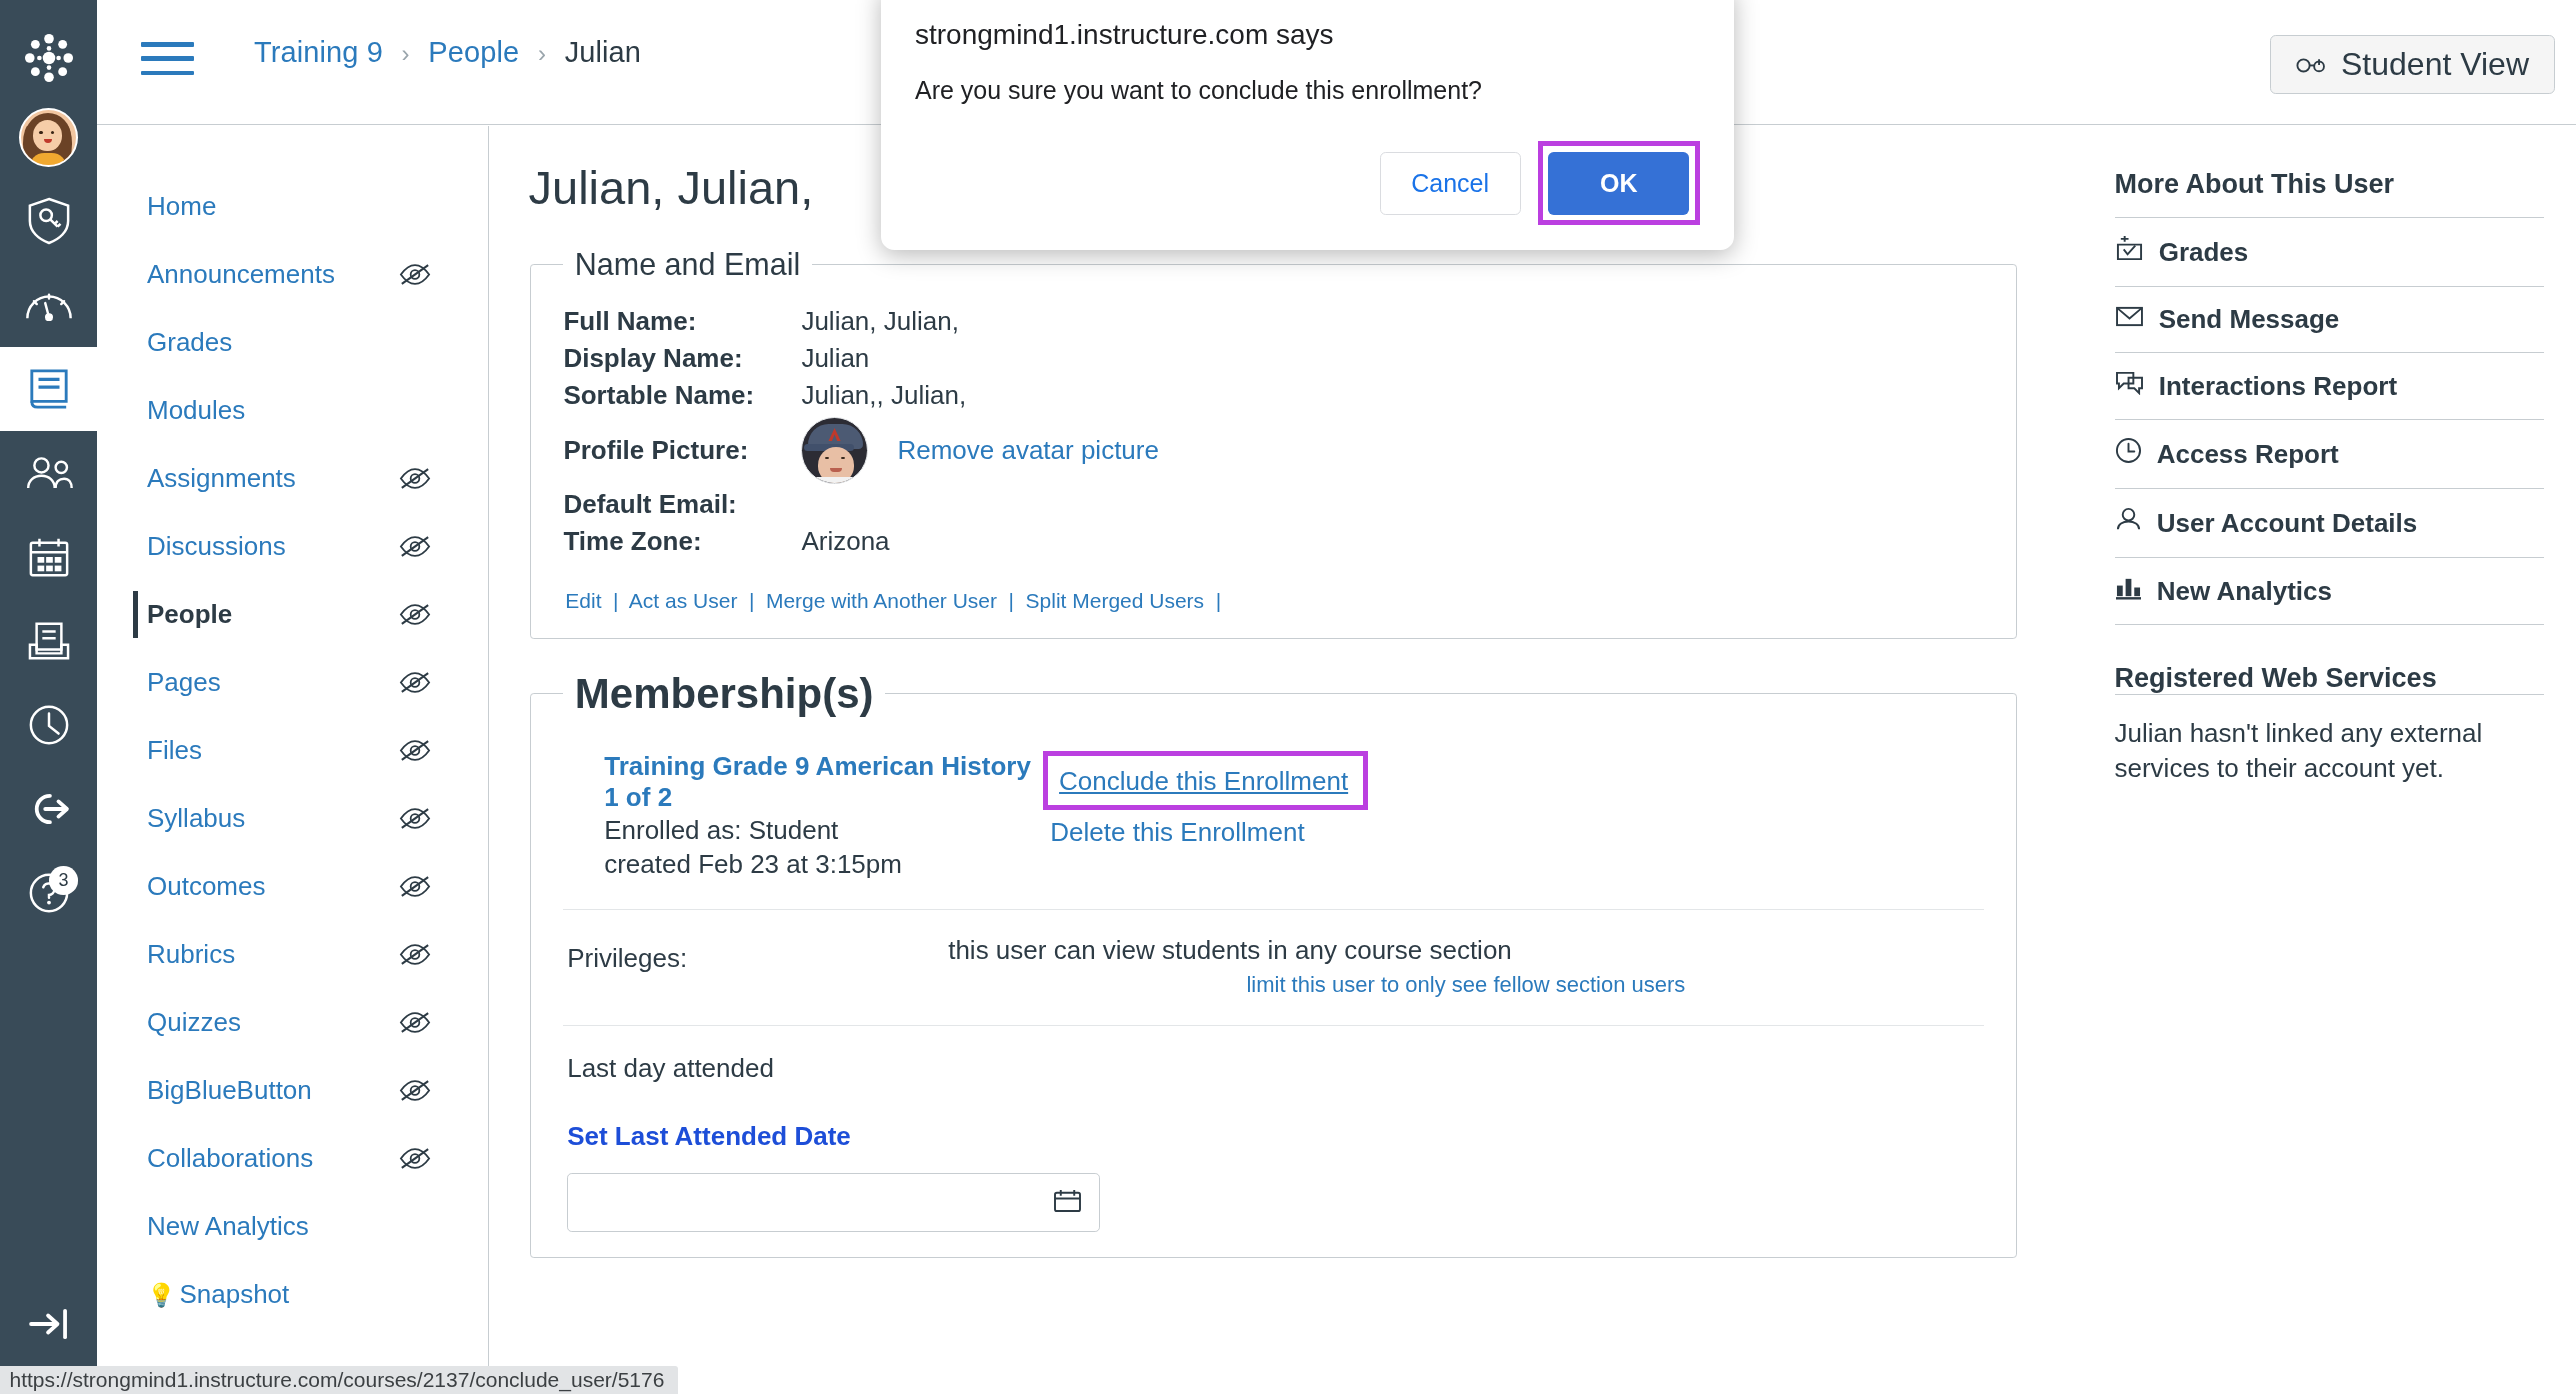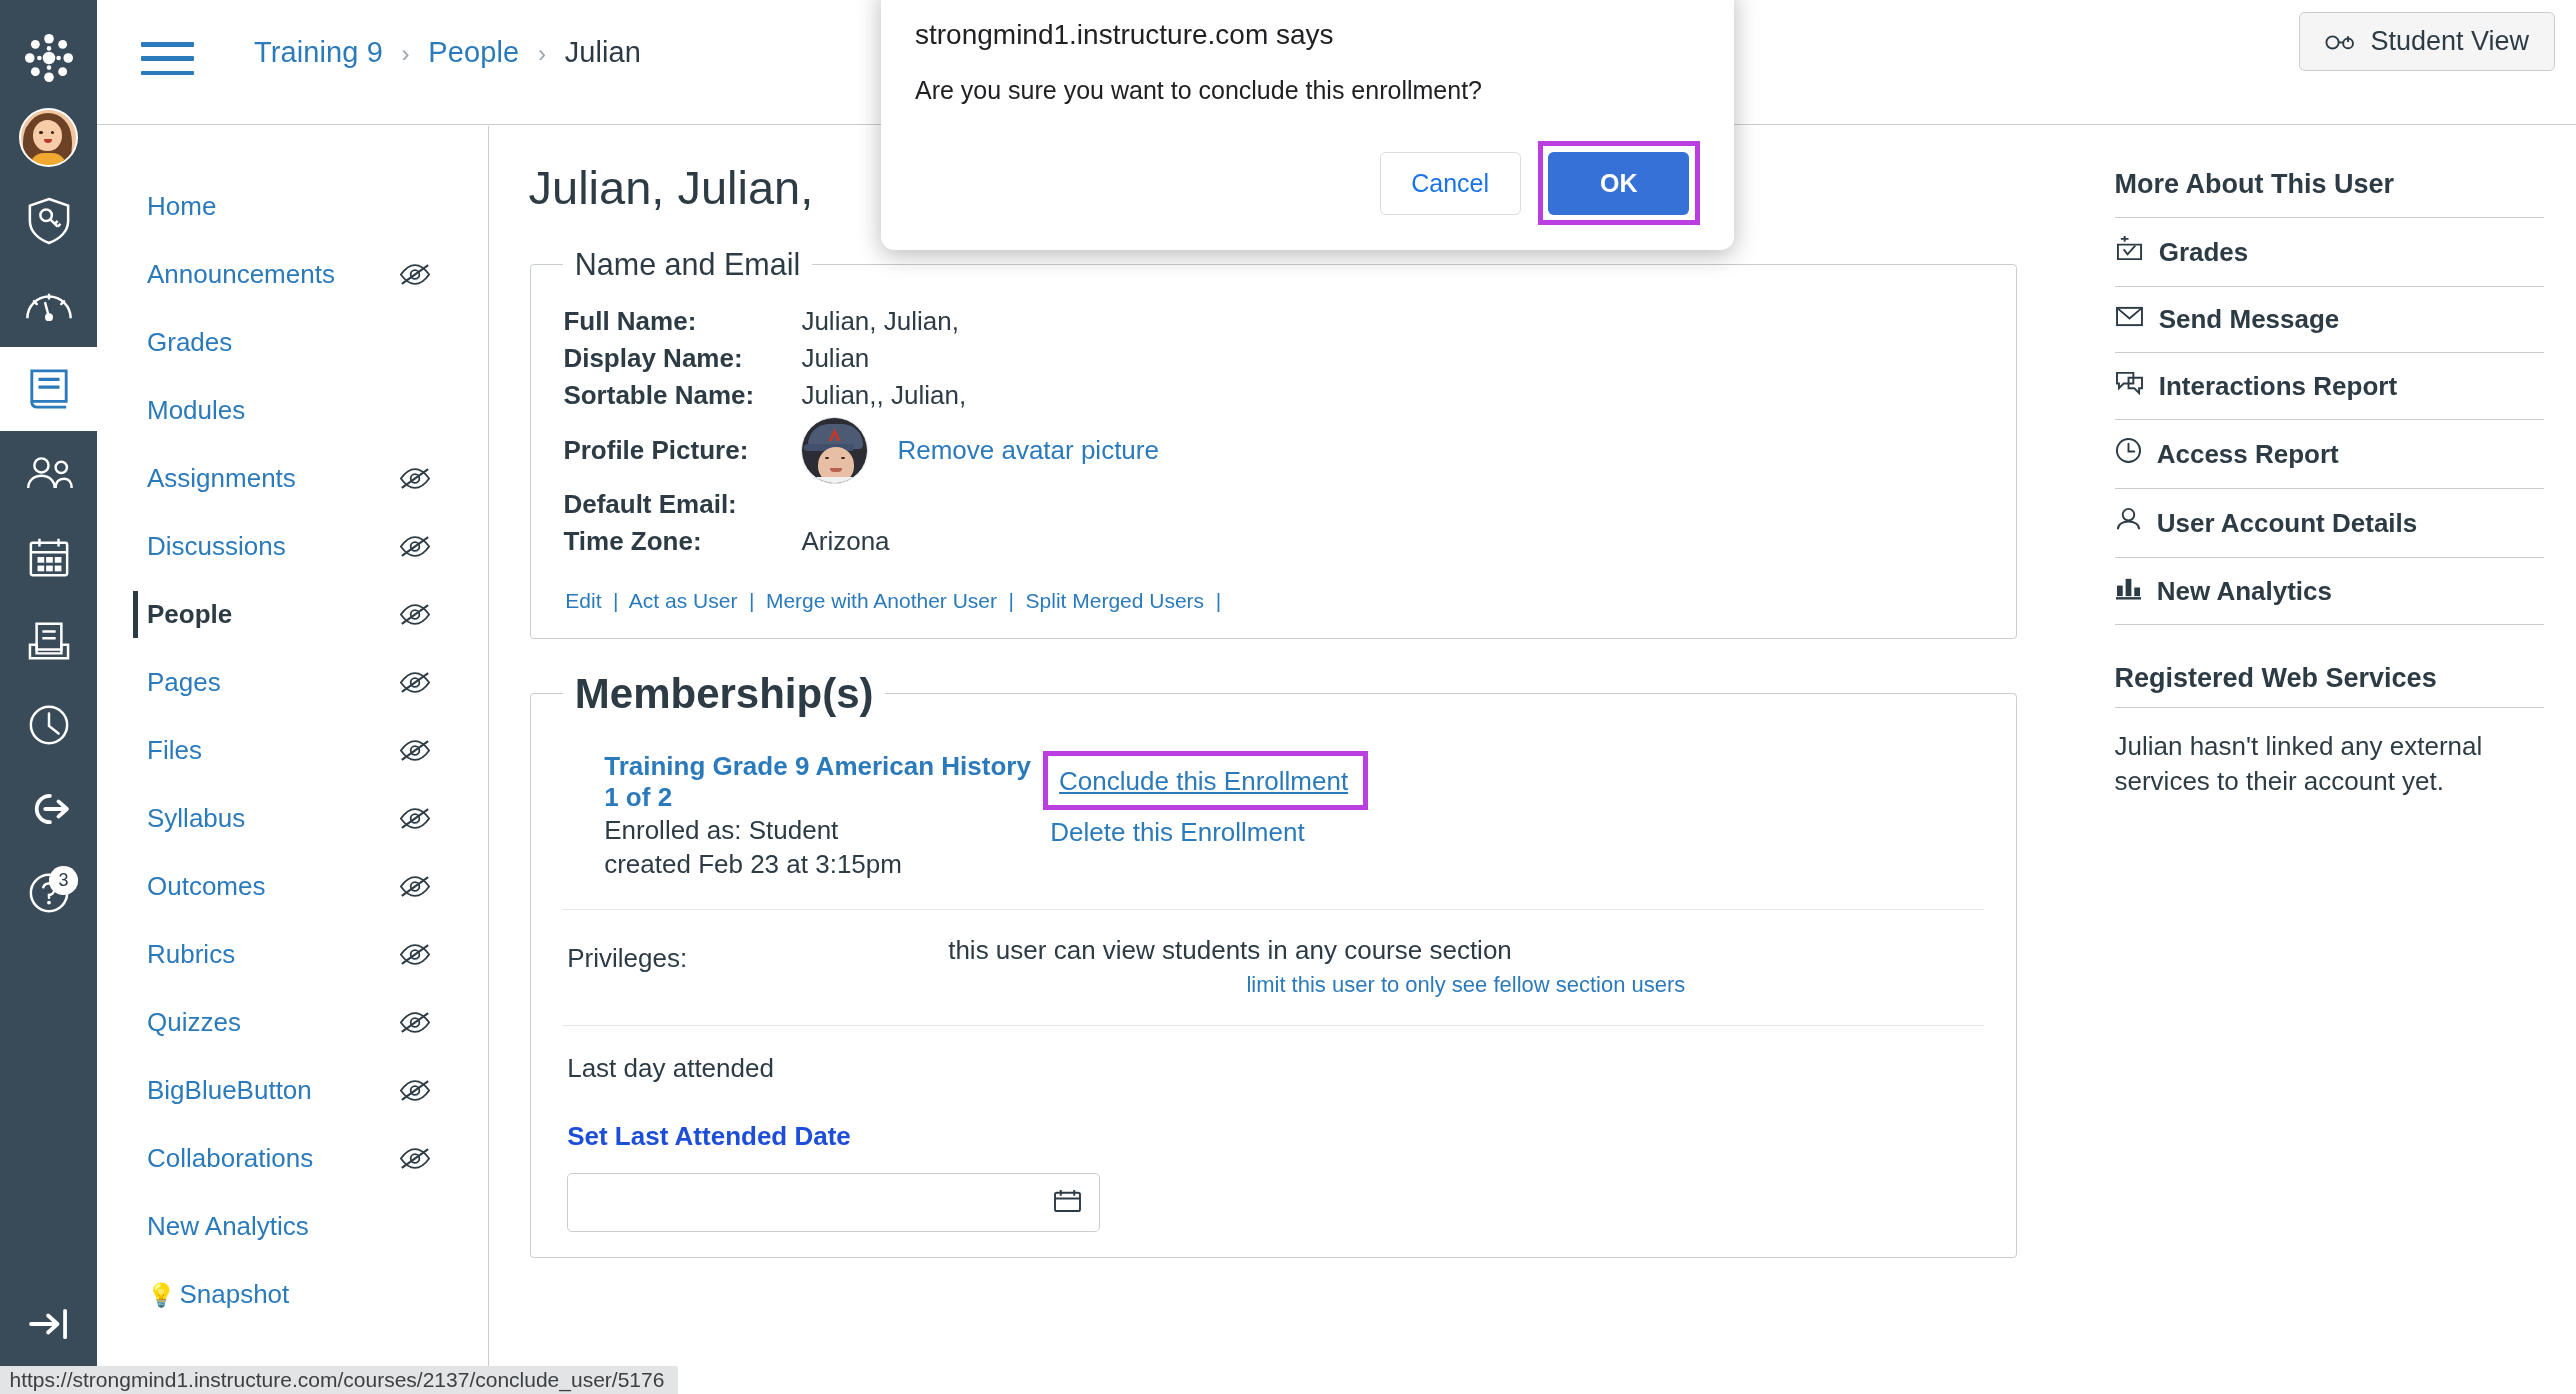--- a/index.html
+++ b/index.html
@@ -66,25 +66,25 @@
   #breadcrumb {
     position: absolute; left: 157px; top: 36px;
     font-size: 29px; color: #2B7ABC; white-space: nowrap;
     letter-spacing: 0.1px;
   }
   #breadcrumb .crumb-link { color: #2B7ABC; text-decoration: none; cursor: pointer; }
   #breadcrumb .crumb-sep { color: #9AA5AC; font-size: 24px; padding: 0 10.5px; }
   #breadcrumb .crumb-current { color: #2D3B45; }
 
   #student-view-btn {
-    position: absolute; right: 21px; top: 12px;
+    position: absolute; right: 21px; top: 35px;
     height: 59px; padding: 0 25px;
     border: 1px solid #C7CDD1; border-radius: 5.7px; background: #F5F5F5;
     display: flex; align-items: center; gap: 13.3px;
-    font-size: 27px; color: #2D3B45; cursor: pointer;
+    font-size: 32px; color: #2D3B45; cursor: pointer;
     font-weight: 400;
   }
 
   
   #course-nav {
     position: absolute; left: 97px; top: 126px;
     width: 392px; height: 1269px; background: #fff;
     border-right: 1px solid #C7CDD1; padding-top: 46px;
   }
   .cn-item {
@@ -198,21 +198,21 @@
     padding-bottom: 17px; border-bottom: 1px solid #C7CDD1;
   }
   .rs-item {
     display: flex; align-items: center; gap: 15.2px;
     padding: 17px 0 17px 0; border-bottom: 1px solid #C7CDD1;
     font-size: 26px; font-weight: 700; color: #2D3B45; cursor: pointer;
   }
   .rs-item svg { flex: 0 0 auto; }
   .rs-title2 {
     font-size: 27px; font-weight: 700; color: #2D3B45;
-    margin-top: 38px; padding-bottom: 13px; border-bottom: 1px solid #C7CDD1;
+    margin-top: 38px; padding-bottom: 0; border-bottom: 1px solid #C7CDD1;
   }
   .rs-note { font-size: 26px; color: #2D3B45; margin-top: 21px; line-height: 1.35; }
 
   
   #js-dialog {
     position: absolute; left: 881px; top: -11.4px; width: 853px;
     background: #fff; border-radius: 0 0 13.3px 13.3px;
     box-shadow: 0 4.8px 25px rgba(0,0,0,.28);
     padding: 30.5px 34px 25px 34px; z-index: 50;
   }

